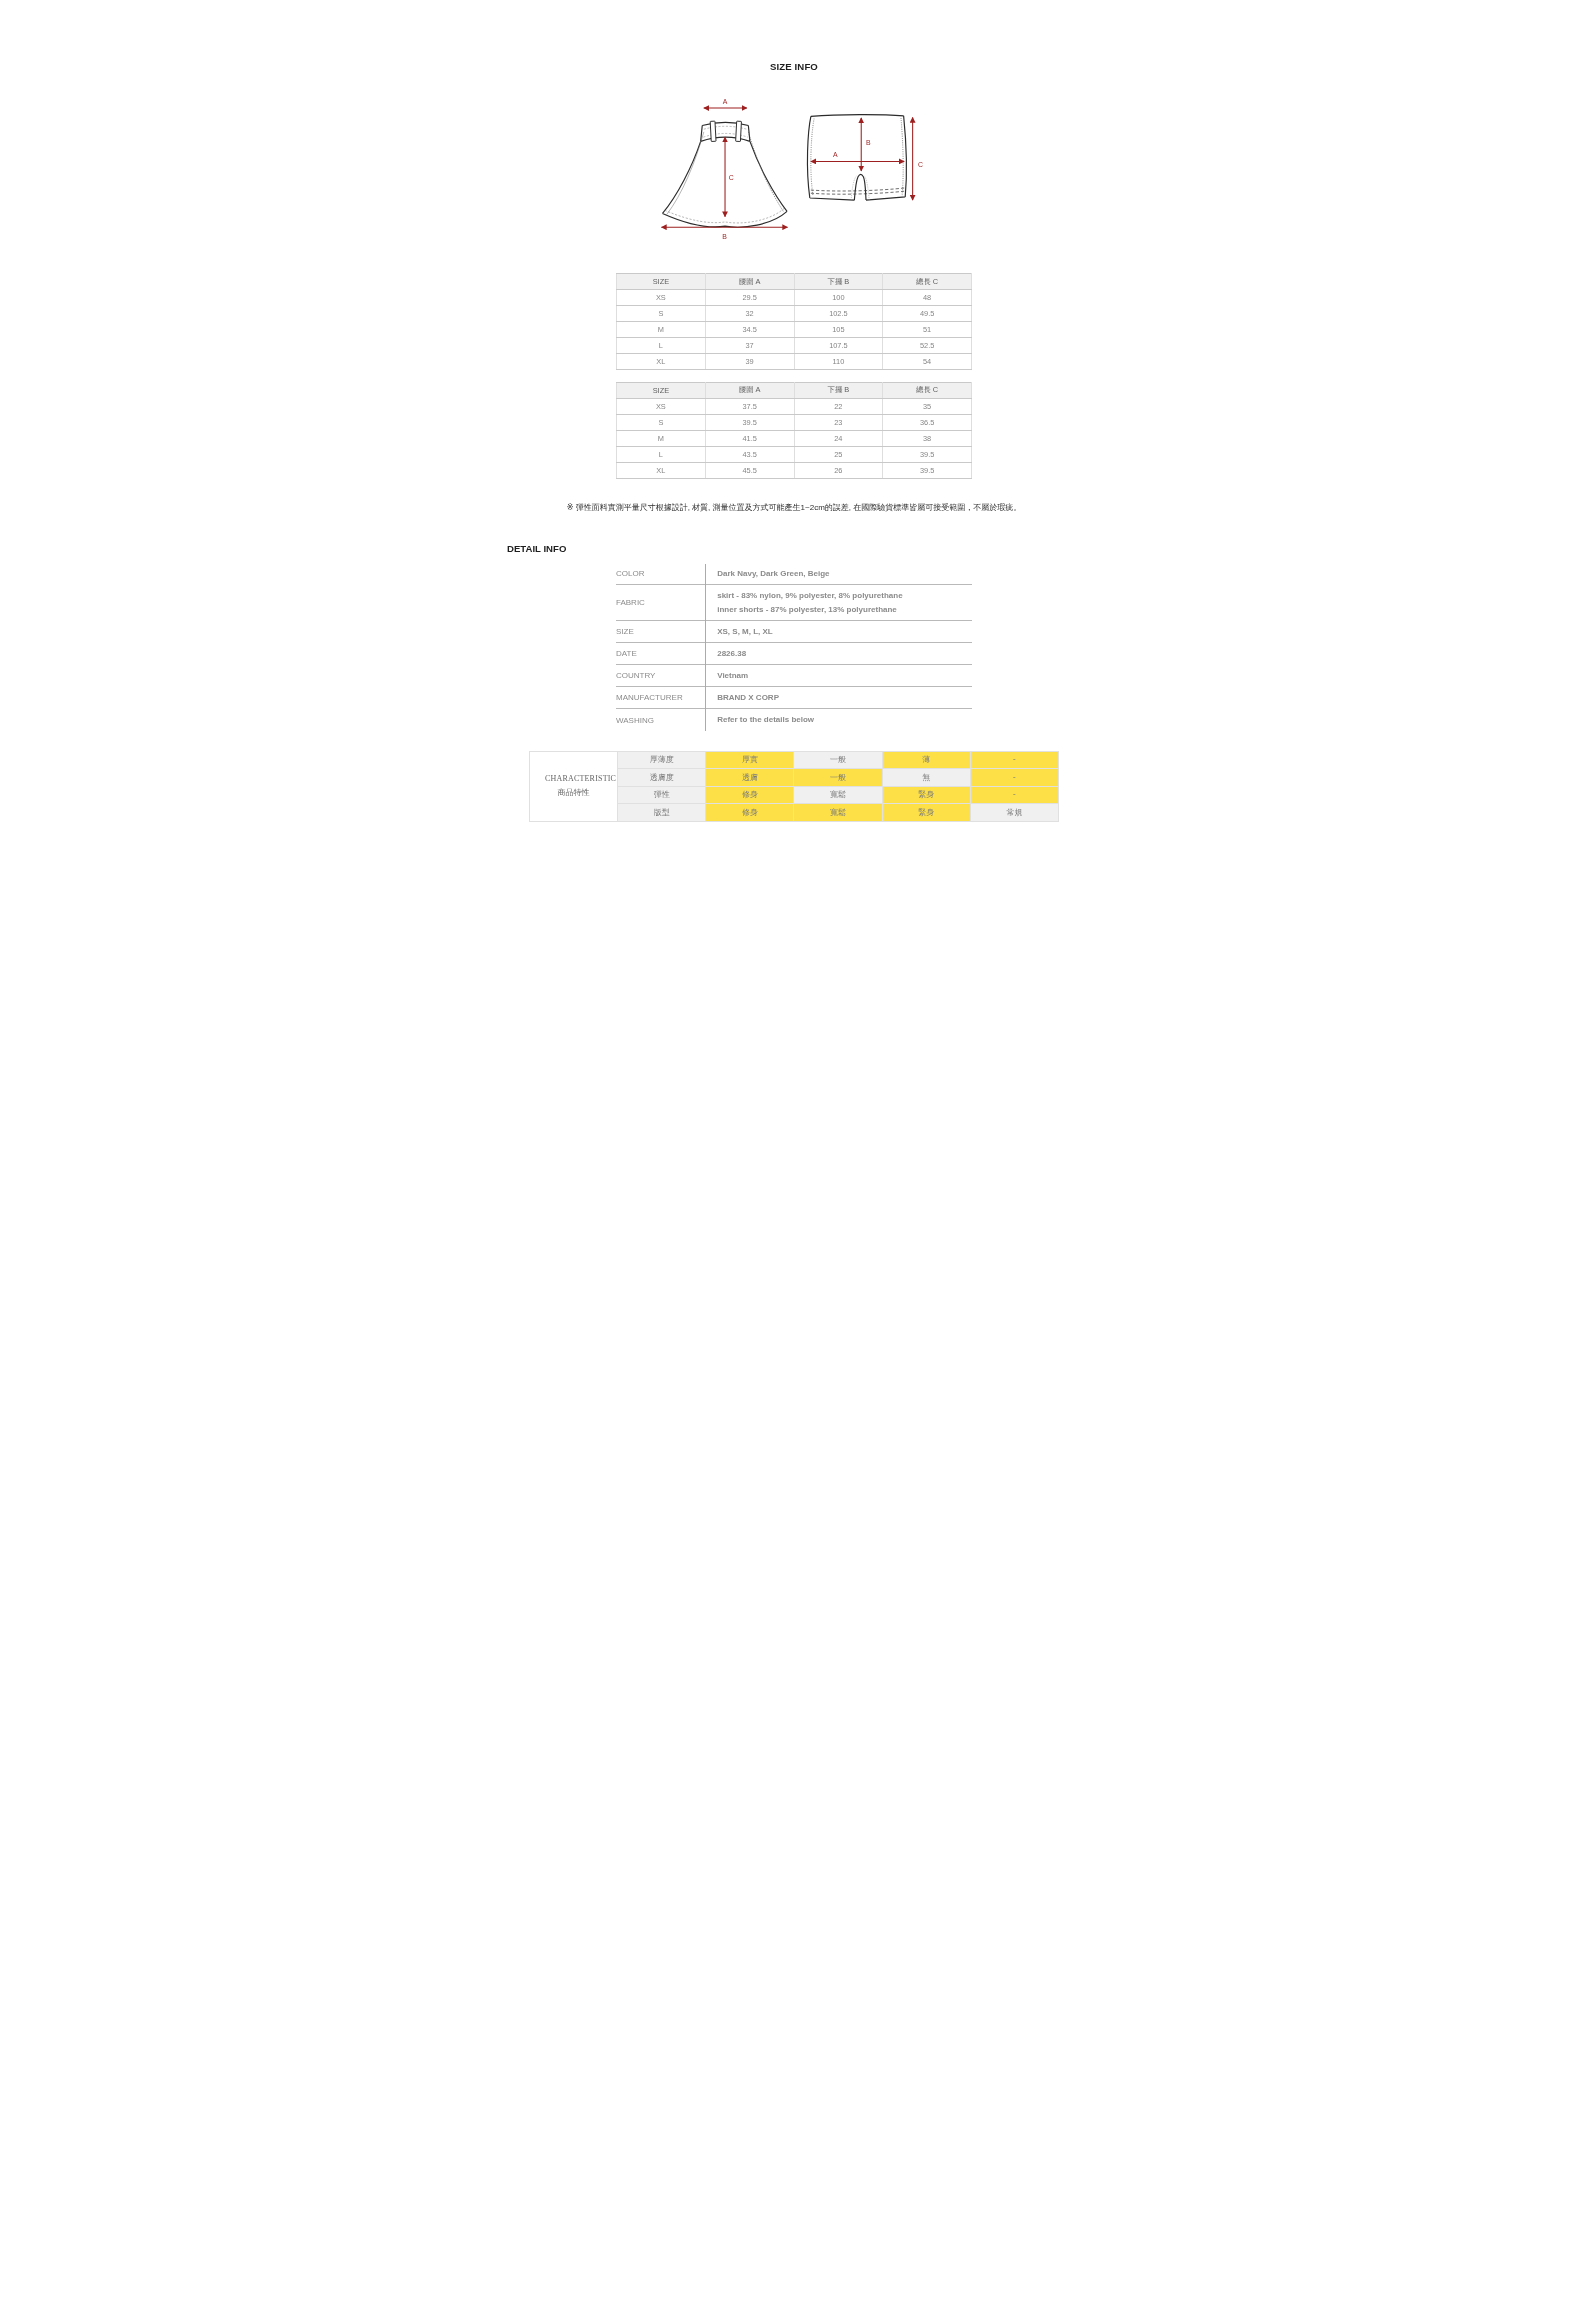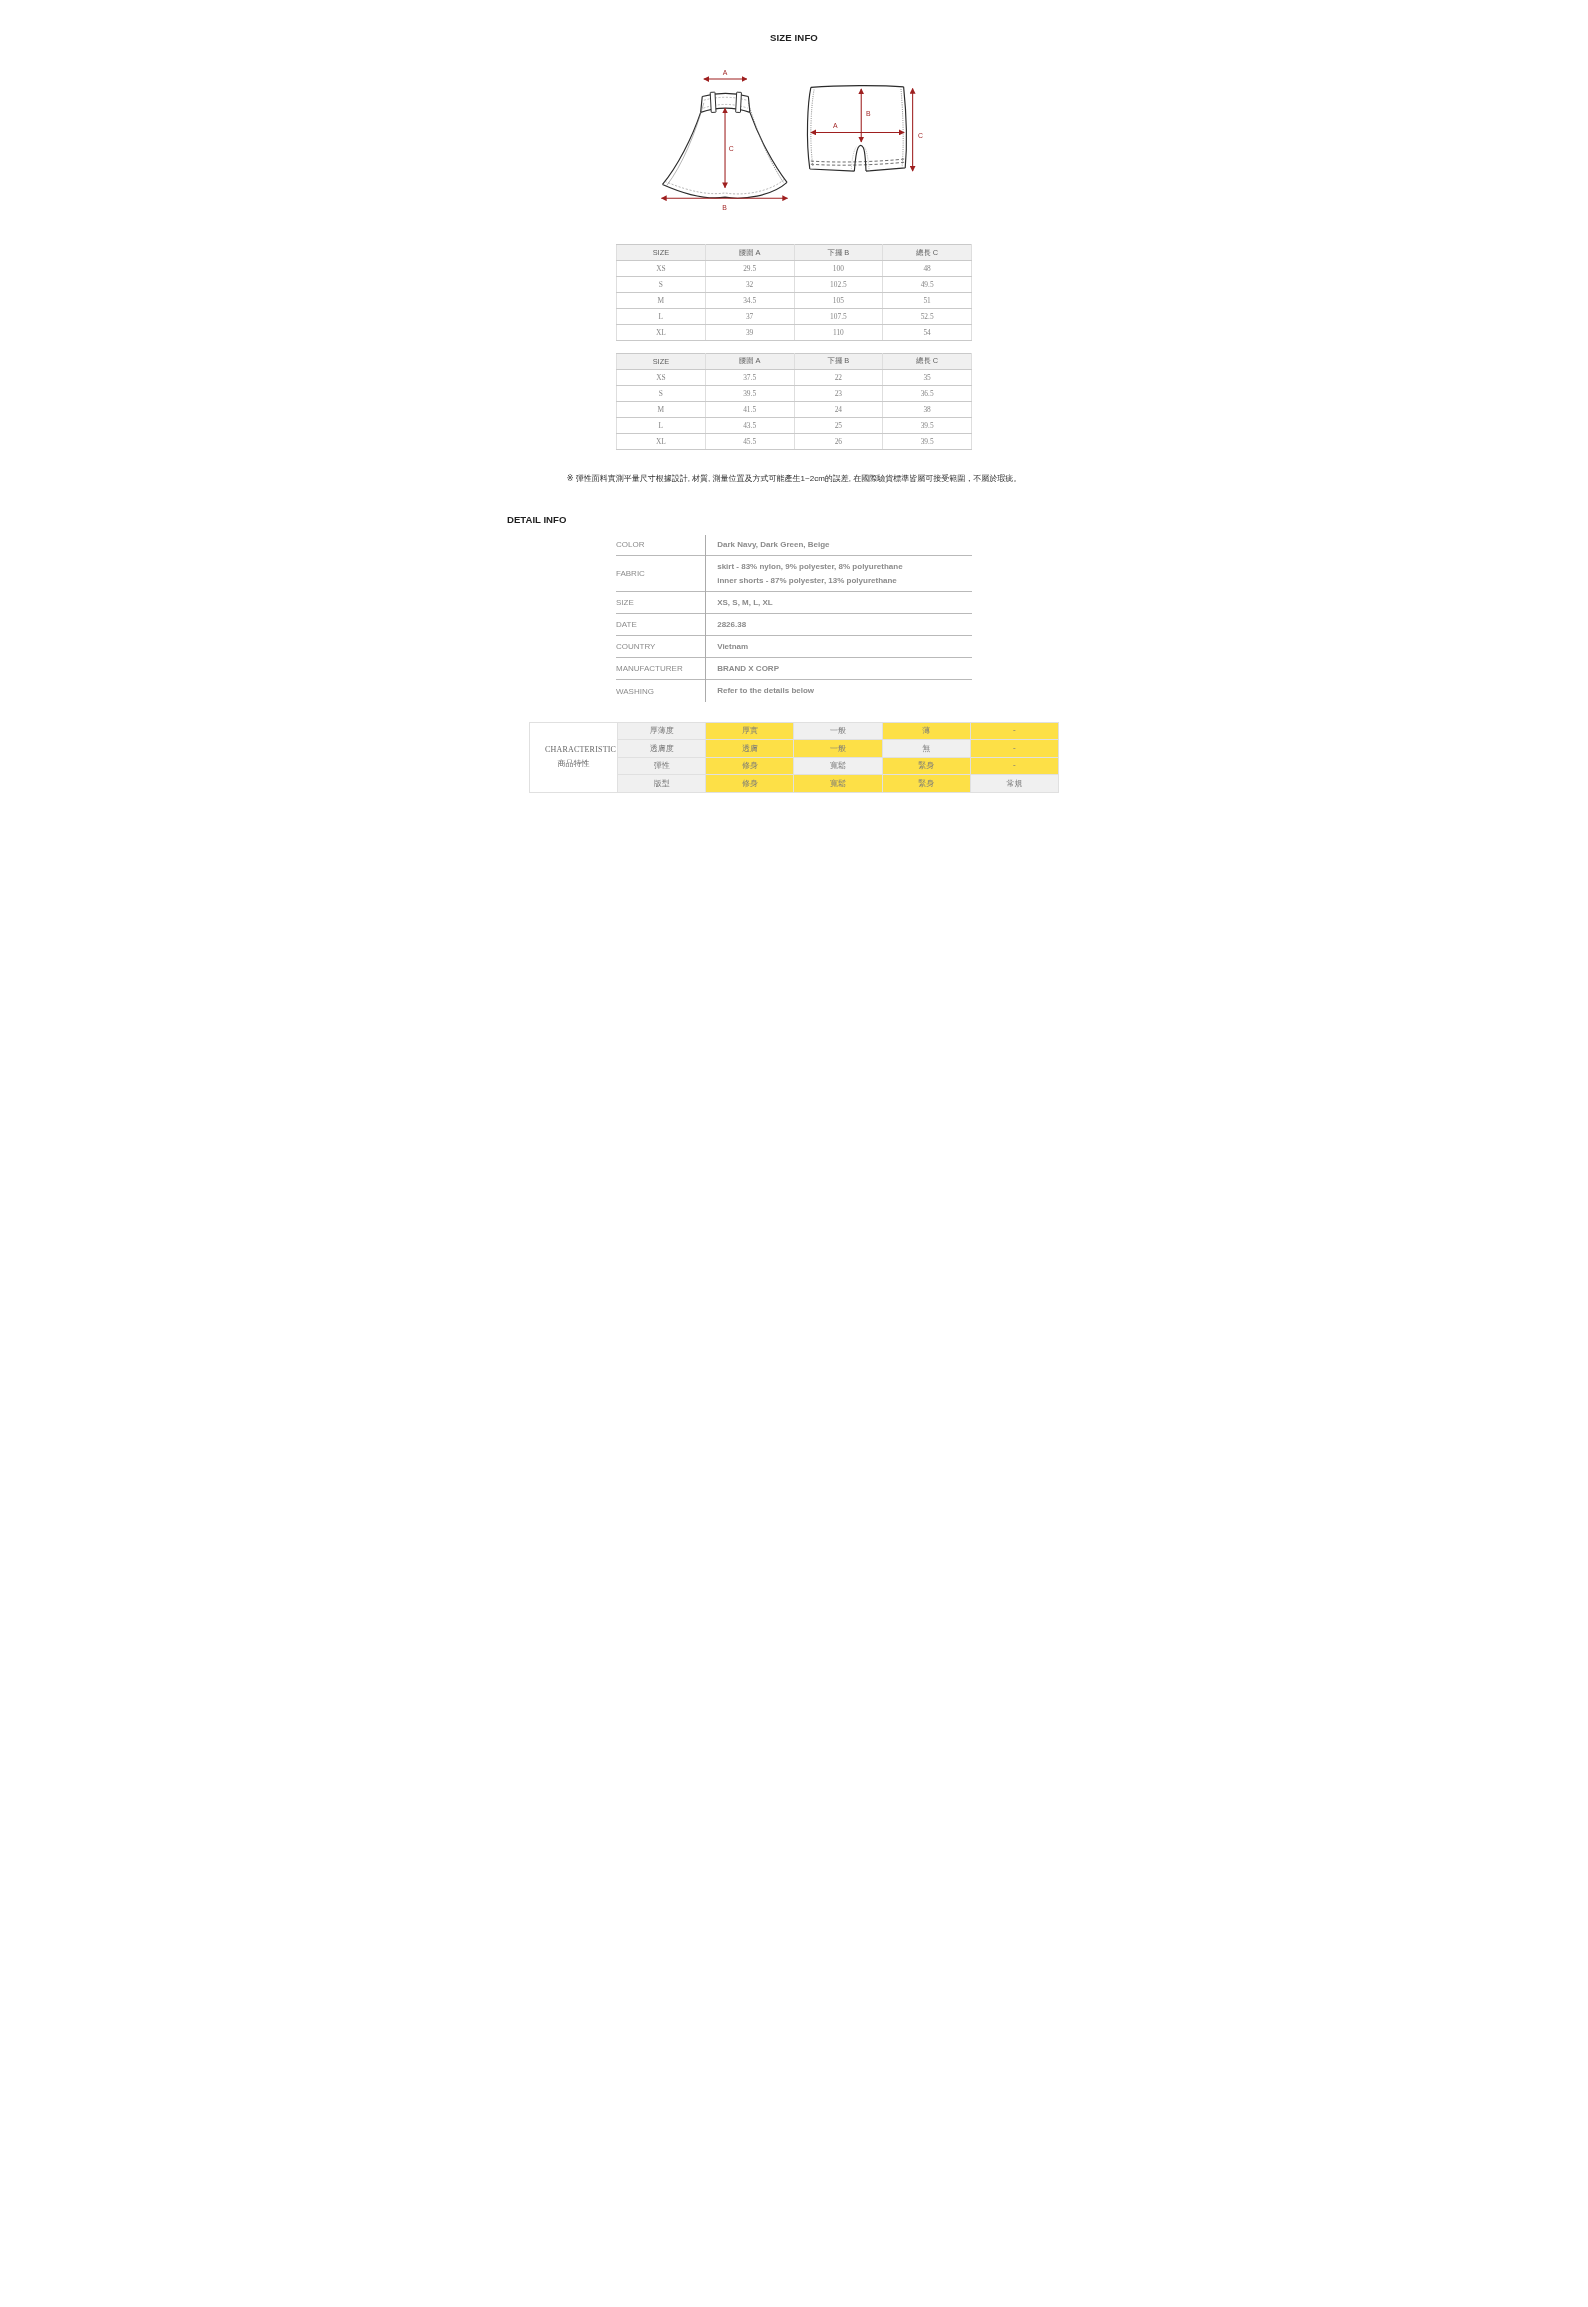--- a/index.html
+++ b/index.html
@@ -8,37 +8,37 @@
     --highlight-gray:#f0f0f0;
     --table-border:#c9c9c9;
     --light-border:#e0e0e0;
     --text-gray:#858585;
     --text-dark:#1f1f1f;
     --line-art:#2b2b2b;
   }
   *{box-sizing:border-box;}
   html,body{margin:0;padding:0;background:#fff;}
   body{font-family:"Liberation Sans","DejaVu Sans",sans-serif;}
-  .page{width:574px;height:834px;margin:0 auto;background:#fff;position:relative;padding-top:32px;overflow:hidden;}
+  .page{width:574px;height:834px;margin:0 auto;background:#fff;position:relative;padding-top:61px;overflow:hidden;}
   .main-title{margin:0;text-align:center;font-size:9.6px;font-weight:700;color:var(--text-dark);letter-spacing:0.1px;}
   .diagrams{margin-top:26.6px;height:148px;display:flex;justify-content:center;align-items:flex-start;gap:10.6px;}
   .skirt-svg{width:133px;height:142px;}
   .shorts-svg{width:128px;height:106px;margin-top:11.7px;}
   .diag-label{font-size:13px;font-weight:400;fill:var(--accent-red);font-family:"Liberation Sans",sans-serif;}
 
   table.size-table{width:356px;margin:0 auto;border-collapse:collapse;table-layout:fixed;}
   table.size-table.first{margin-top:26.6px;}
   table.size-table.second{margin-top:11.7px;}
   .size-table th,.size-table td{
     height:16px;text-align:center;vertical-align:middle;font-weight:400;
     border-top:0.5px solid var(--table-border);border-bottom:0.5px solid var(--table-border);
     border-left:0.5px solid #dedede;border-right:0.5px solid #dedede;
   }
   .size-table th{background:var(--highlight-gray);color:#5f5f5f;font-size:7.4px;}
-  .size-table td{color:var(--text-gray);font-size:7.4px;font-family:Liberation Serif, serif;}
+  .size-table td{color:var(--text-gray);font-size:7.4px;}
 
   .note{margin:23.4px 21px 0;text-align:center;font-size:8px;color:#2e2e2e;line-height:1.4;}
 
   .detail-title{margin:30px 0 0;font-size:9.6px;font-weight:700;color:var(--text-dark);}
   .detail-table{width:356px;margin:8.5px auto 0;position:relative;}
   .detail-table::before{content:"";position:absolute;left:89px;top:1.1px;bottom:0;width:0.5px;background:#ababab;}
   .d-row{display:flex;align-items:center;}
   .d-row + .d-row{border-top:0.5px solid #b9b9b9;}
   .d-label{width:89px;flex:none;color:#8b8b8b;font-size:8px;padding:4.3px 0;}
   .d-value{flex:1;padding:3.7px 0 3.7px 12.2px;color:#8b8b8b;font-size:8px;line-height:1.72;font-weight:bold;}

